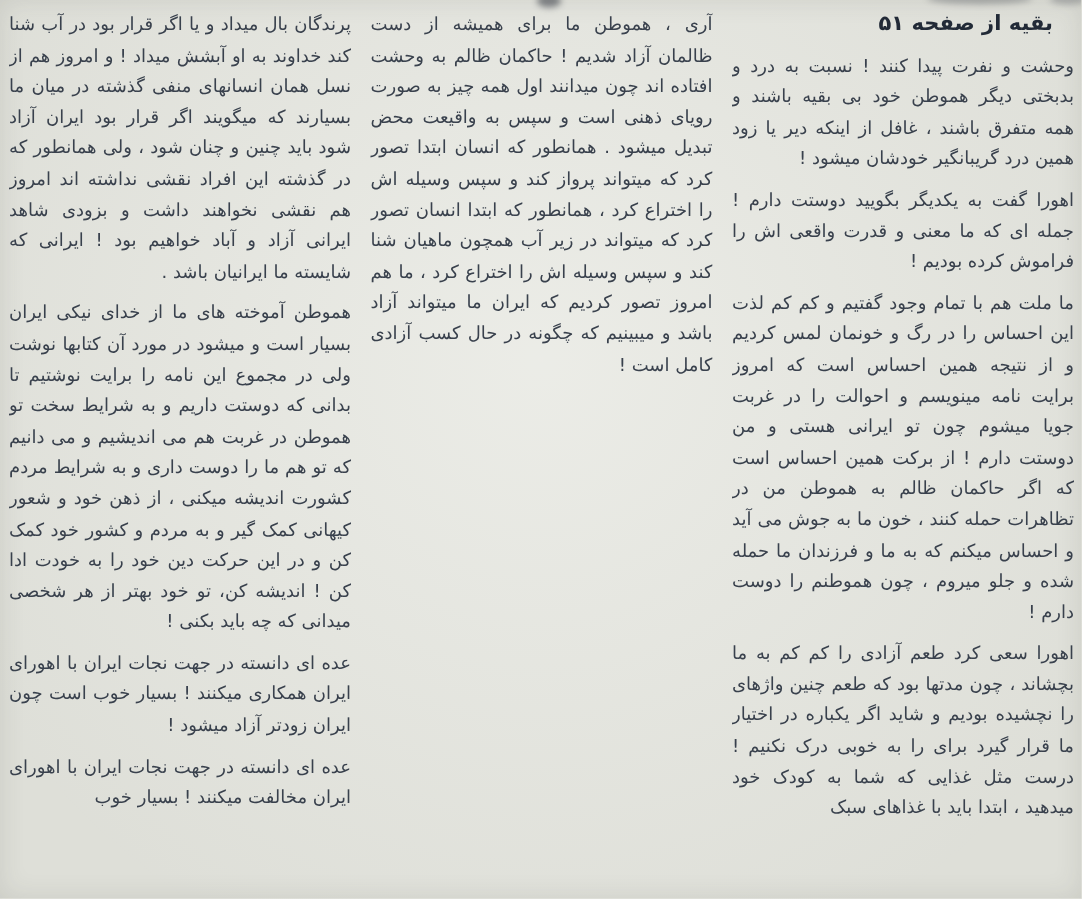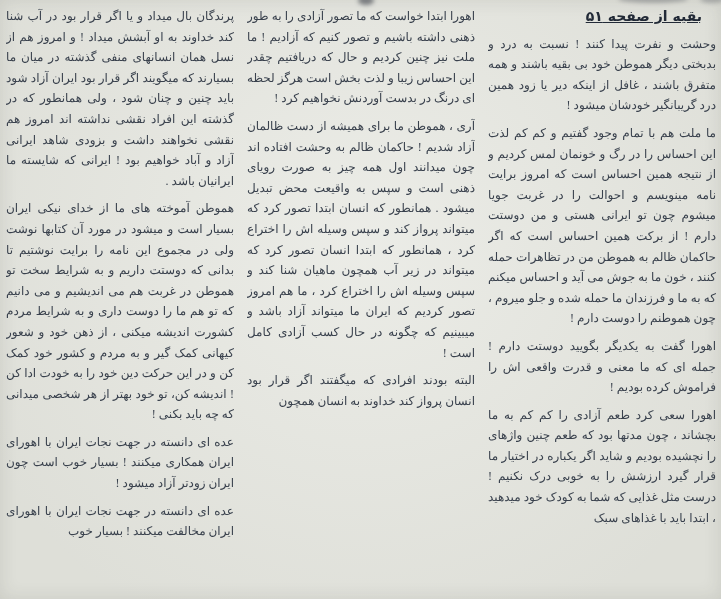--- a/index.html
+++ b/index.html
@@ -35,30 +35,28 @@
     flex: 0 0 228px;
     overflow: hidden;
     color: var(--text);
     font-size: 12px;
     line-height: 20.6px;
     text-align: justify;
     text-justify: inter-word;
   }
   .col p {
     margin: 0 0 7px 0;
-    font-family: Liberation Serif, serif;
   }
   .col-header {
     font-size: 14px;
     font-weight: bold;
     color: var(--header);
     margin: 0 14px 7px 0;
     text-align: right;
     letter-spacing: 0.2px;
-    text-decoration: underline;
   }
   
   .smudge {
     position: absolute;
     background: rgba(45,50,60,0.55);
     border-radius: 50%;
     filter: blur(2px);
     pointer-events: none;
   }
   .smudge-a { left: 358px; top: -4px; width: 16px; height: 9px; }
@@ -66,29 +64,27 @@
   .smudge-c { left: 700px; top: -4px; width: 24px; height: 7px; opacity: .5; }
 </style>
 </head>
 <body>
 
 <div class="page">
 
   <div class="col">
     <div class="col-header">بقیه از صفحه ۵۱</div>
     <p>وحشت و نفرت پیدا کنند ! نسبت به درد و بدبختی دیگر هموطن خود بی بقیه باشند و همه متفرق باشند ، غافل از اینکه دیر یا زود همین درد گریبانگیر خودشان میشود !</p>
+    <p>اهورا گفت به یکدیگر بگویید دوستت دارم ! جمله ای که ما معنی و قدرت واقعی اش را فراموش کرده بودیم !</p>
     <p>ما ملت هم با تمام وجود گفتیم و کم کم لذت این احساس را در رگ و خونمان لمس کردیم و از نتیجه همین احساس است که امروز برایت نامه مینویسم و احوالت را در غربت جویا میشوم چون تو ایرانی هستی و من دوستت دارم ! از برکت همین احساس است که اگر حاکمان ظالم به هموطن من در تظاهرات حمله کنند ، خون ما به جوش می آید و احساس میکنم که به ما و فرزندان ما حمله شده و جلو میروم ، چون هموطنم را دوست دارم !</p>
-    <p>اهورا گفت به یکدیگر بگویید دوستت دارم ! جمله ای که ما معنی و قدرت واقعی اش را فراموش کرده بودیم !</p>
-    <p>اهورا سعی کرد طعم آزادی را کم کم به ما بچشاند ، چون مدتها بود که طعم چنین واژهای را نچشیده بودیم و شاید اگر یکباره در اختیار ما قرار گیرد ارزشش را به خوبی درک نکنیم ! درست مثل غذایی که شما به کودک خود میدهید ، ابتدا باید با غذاهای سبک</p>
+    <p>اهورا سعی کرد طعم آزادی را کم کم به ما بچشاند ، چون مدتها بود که طعم چنین واژهای را نچشیده بودیم و شاید اگر یکباره در اختیار ما قرار گیرد برای را به خوبی درک نکنیم ! درست مثل غذایی که شما به کودک خود میدهید ، ابتدا باید با غذاهای سبک</p>
   </div>
 
   <div class="col">
-    <p>اهورا ابتدا خواست که ما تصور آزادی را به طور ذهنی داشته باشیم و تصور کنیم که آزادیم ! ما ملت نیز چنین کردیم و حال که دریافتیم چقدر این احساس زیبا و لذت بخش است هرگز لحظه ای درنگ در بدست آوردنش نخواهیم کرد !</p>
     <p>آری ، هموطن ما برای همیشه از دست ظالمان آزاد شدیم ! حاکمان ظالم به وحشت افتاده اند چون میدانند اول همه چیز به صورت رویای ذهنی است و سپس به واقیعت محض تبدیل میشود . همانطور که انسان ابتدا تصور کرد که میتواند پرواز کند و سپس وسیله اش را اختراع کرد ، همانطور که ابتدا انسان تصور کرد که میتواند در زیر آب همچون ماهیان شنا کند و سپس وسیله اش را اختراع کرد ، ما هم امروز تصور کردیم که ایران ما میتواند آزاد باشد و میبینیم که چگونه در حال کسب آزادی کامل است !</p>
-    <p>البته بودند افرادی که میگفتند اگر قرار بود انسان پرواز کند خداوند به انسان همچون</p>
   </div>
 
   <div class="col">
     <p>پرندگان بال میداد و یا اگر قرار بود در آب شنا کند خداوند به او آبشش میداد ! و امروز هم از نسل همان انسانهای منفی گذشته در میان ما بسیارند که میگویند اگر قرار بود ایران آزاد شود باید چنین و چنان شود ، ولی همانطور که در گذشته این افراد نقشی نداشته اند امروز هم نقشی نخواهند داشت و بزودی شاهد ایرانی آزاد و آباد خواهیم بود ! ایرانی که شایسته ما ایرانیان باشد .</p>
     <p>هموطن آموخته های ما از خدای نیکی ایران بسیار است و میشود در مورد آن کتابها نوشت ولی در مجموع این نامه را برایت نوشتیم تا بدانی که دوستت داریم و به شرایط سخت تو هموطن در غربت هم می اندیشیم و می دانیم که تو هم ما را دوست داری و به شرایط مردم کشورت اندیشه میکنی ، از ذهن خود و شعور کیهانی کمک گیر و به مردم و کشور خود کمک کن و در این حرکت دین خود را به خودت ادا کن ! اندیشه کن، تو خود بهتر از هر شخصی میدانی که چه باید بکنی !</p>
     <p>عده ای دانسته در جهت نجات ایران با اهورای ایران همکاری میکنند ! بسیار خوب است چون ایران زودتر آزاد میشود !</p>
     <p>عده ای دانسته در جهت نجات ایران با اهورای ایران مخالفت میکنند ! بسیار خوب</p>
   </div>
 
   <div class="smudge smudge-a"></div>

